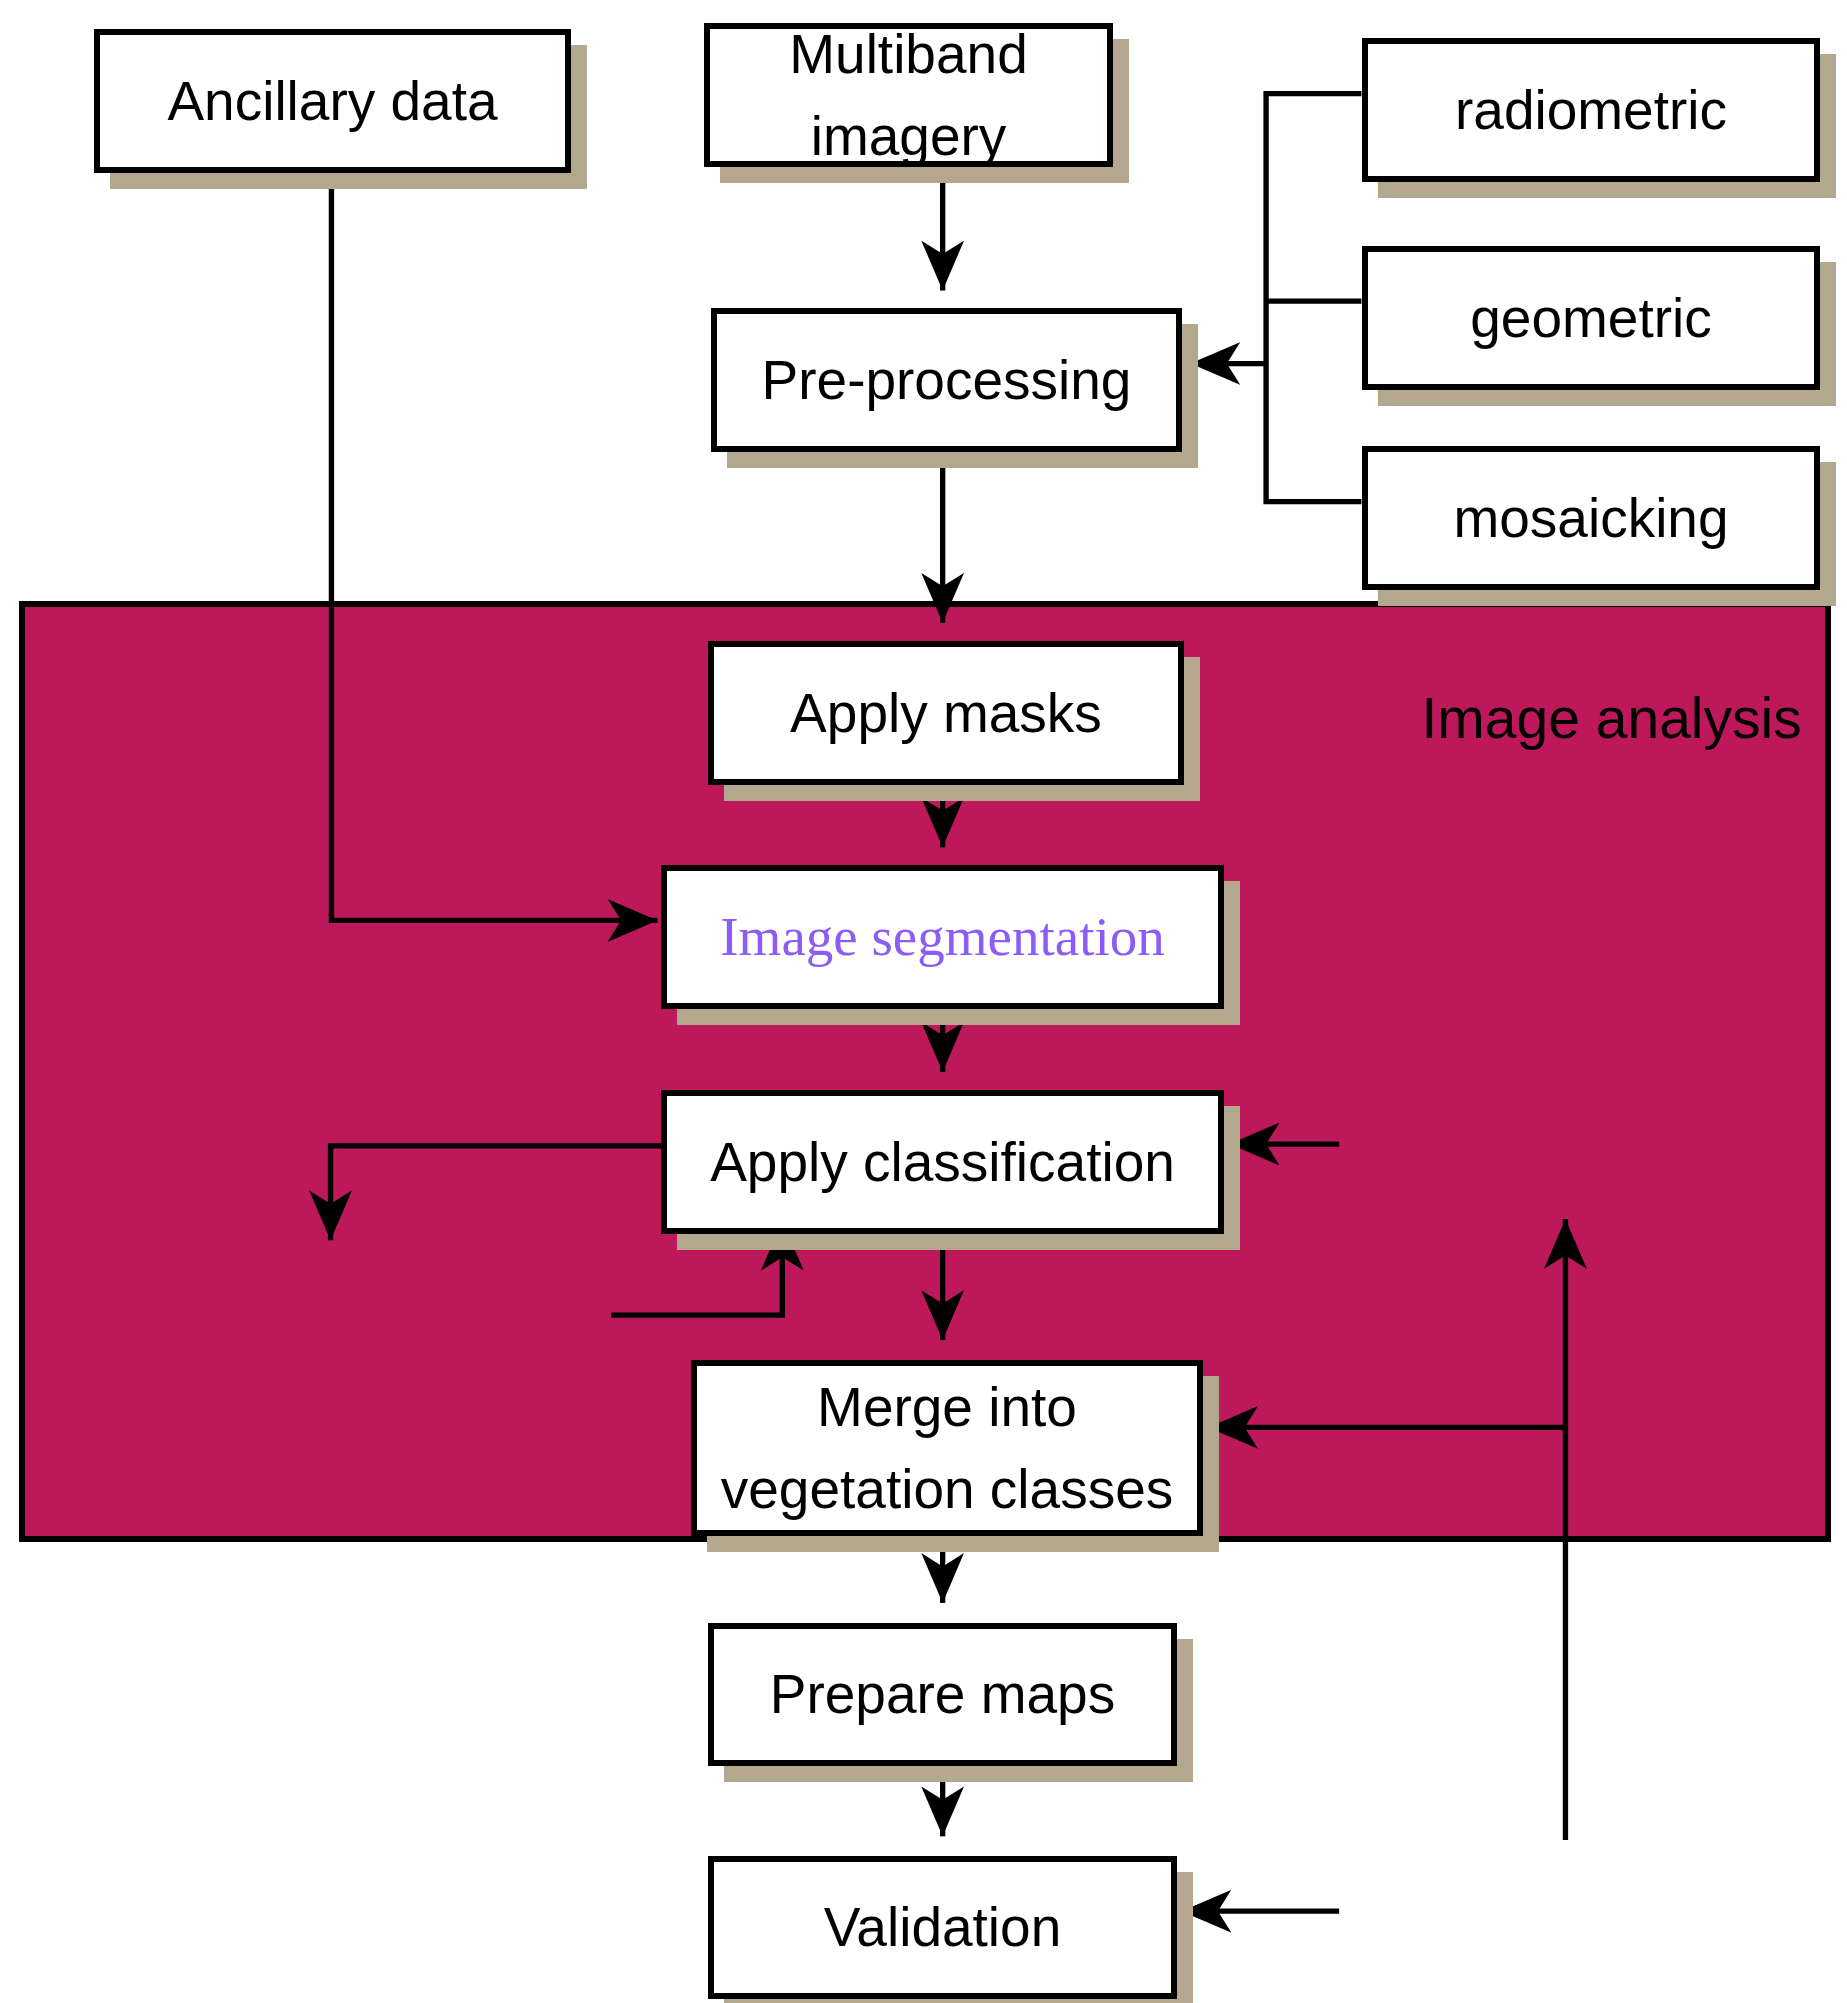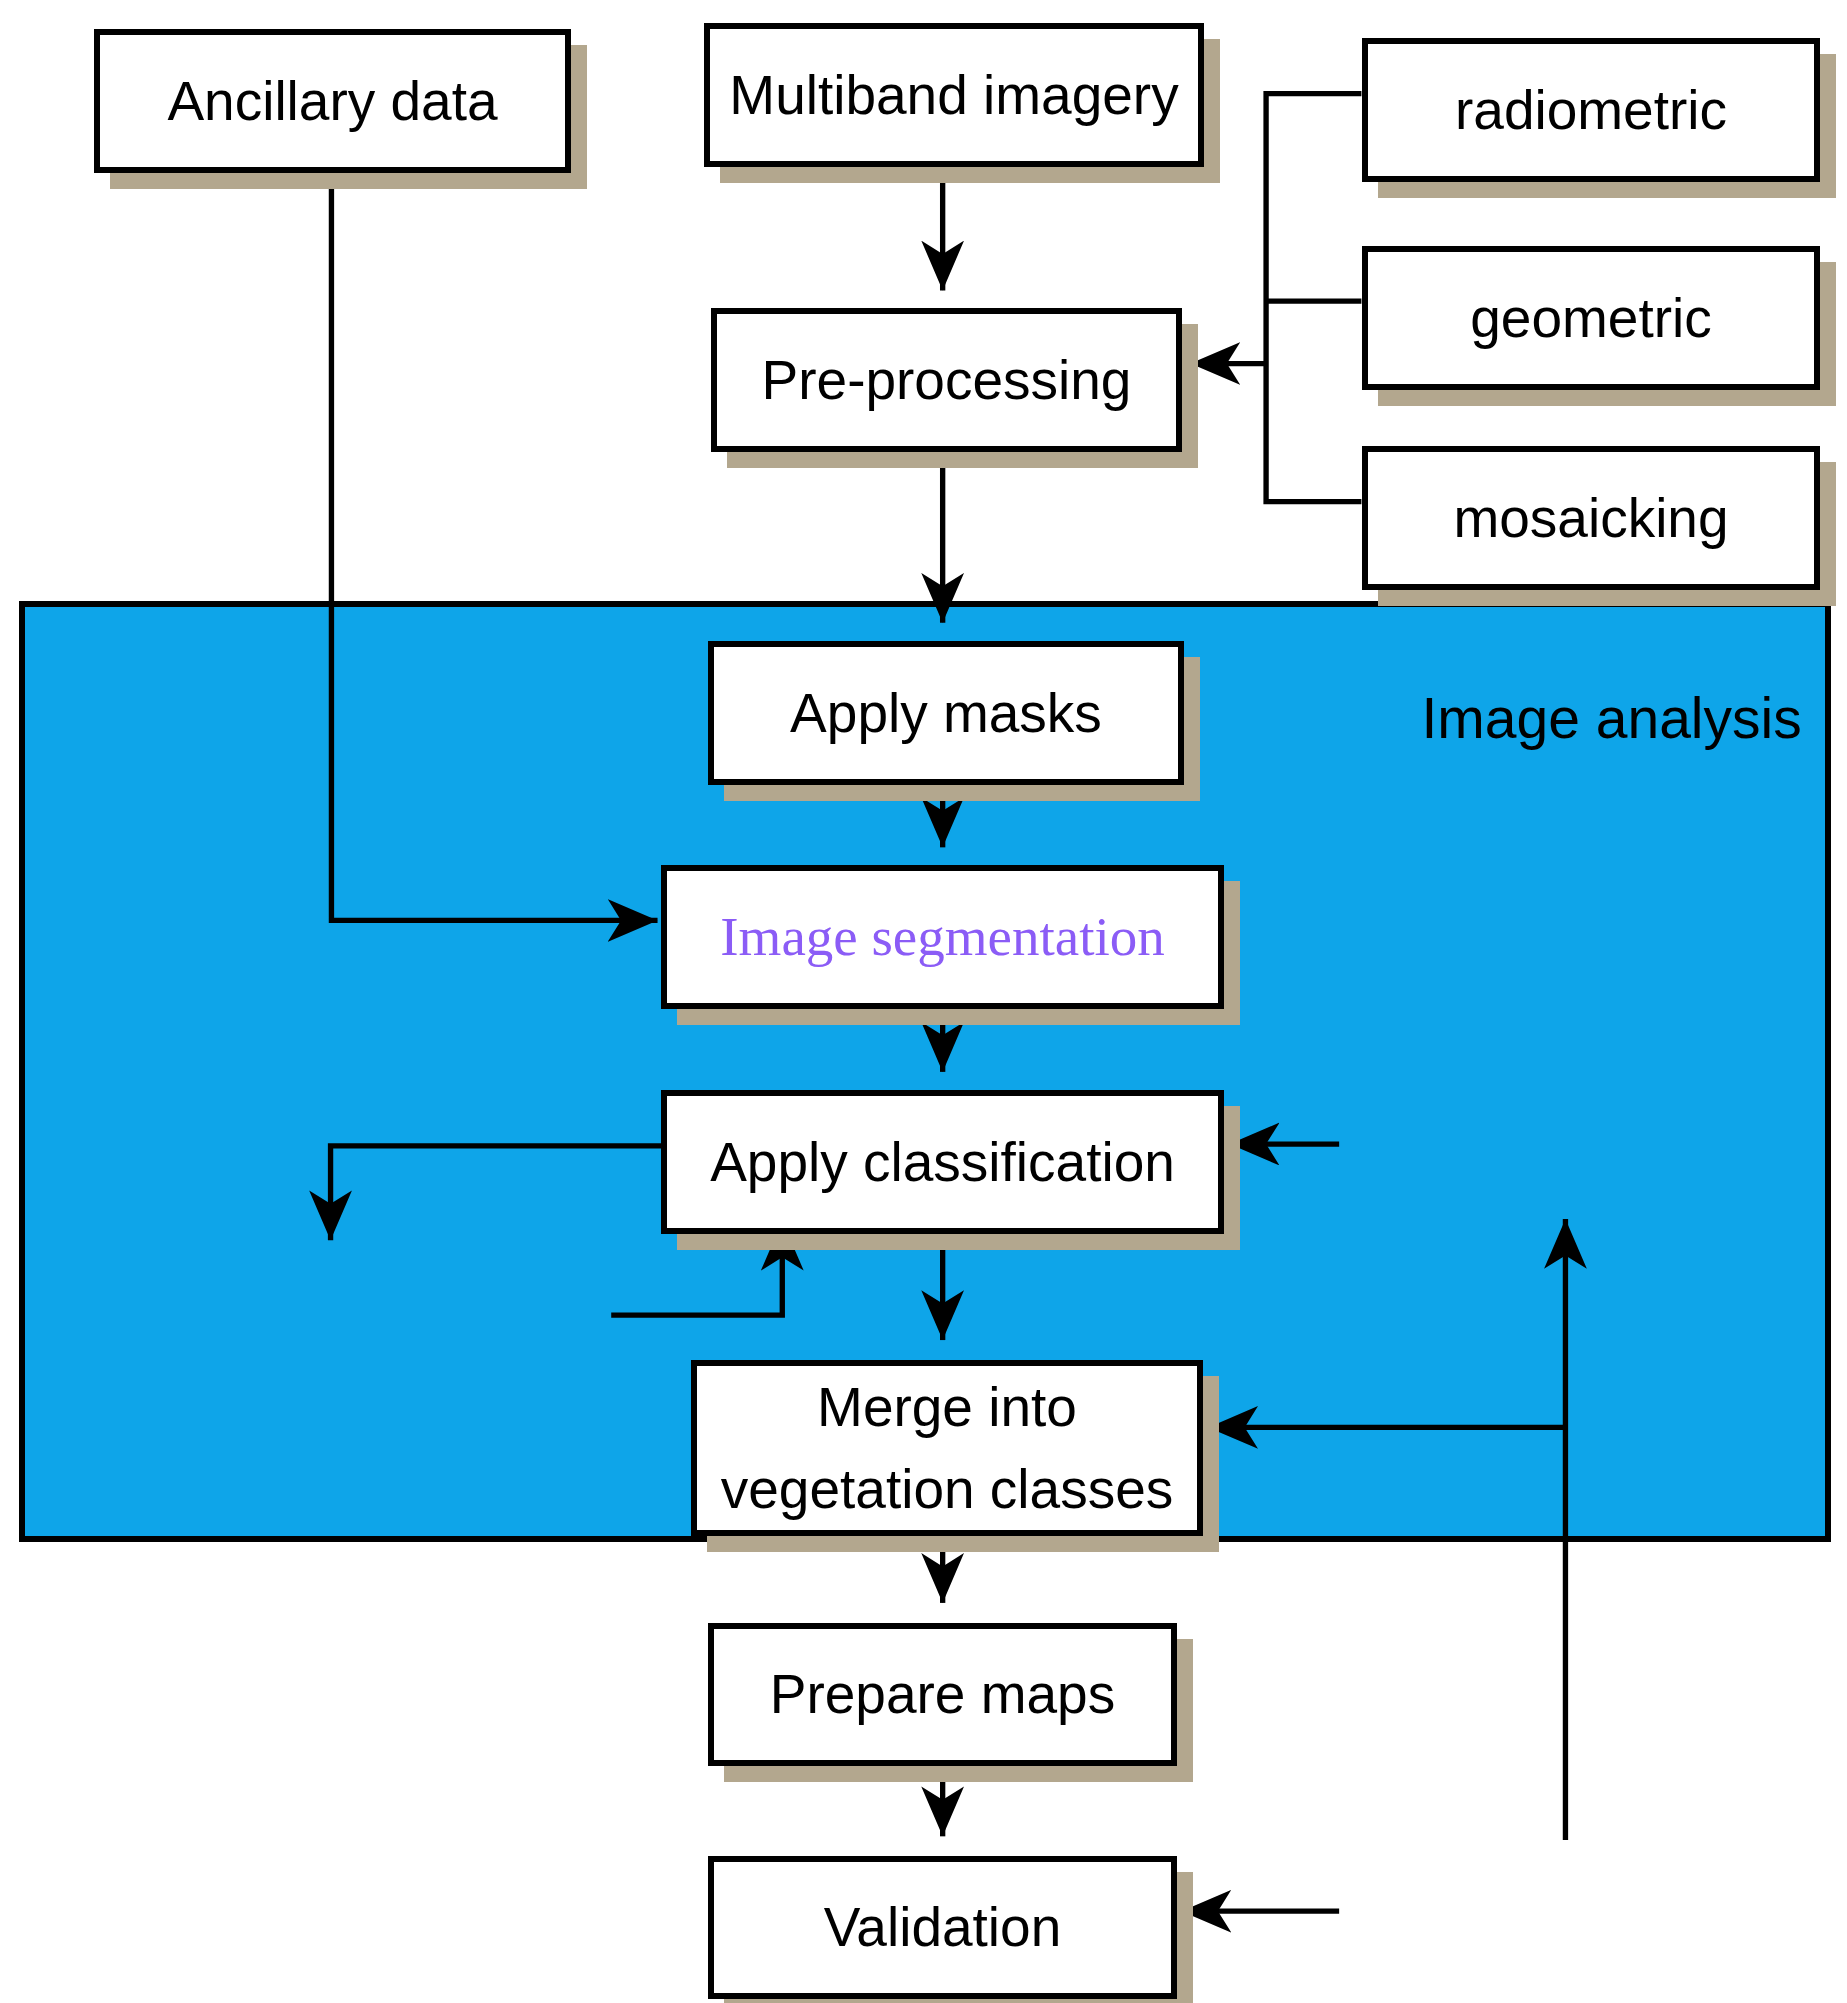--- a/index.html
+++ b/index.html
@@ -50,21 +50,21 @@
     color:#000000;
     white-space:pre-line;
     padding:0 9px;
   }
 </style>
 </head>
 <body>
 
 <div id="canvas" style="width: 1847px; height: 2003px; background: rgb(255, 255, 255);">
 
-  <div id="analysis-region" style="left: 18.7px; top: 601px; width: 1812px; height: 941px; background: #0ea5e9; border-color: rgb(0, 0, 0); text-align: right;">
+  <div id="analysis-region" style="left: 18.7px; top: 601px; width: 1812px; height: 941px; background: #be185d; border-color: rgb(0, 0, 0); text-align: right;">
     <span id="region-label">Image analysis</span>
   </div>
 
   <svg id="connector-layer" xmlns="http://www.w3.org/2000/svg" viewBox="0 0 2073 2248">
     <defs>
       <marker id="arrowhead" markerUnits="userSpaceOnUse" markerWidth="60" markerHeight="50" refX="56" refY="24" orient="auto">
         <path d="M0,0 L56,24 L0,48 L15,24 Z" fill="#000000"></path>
       </marker>
     </defs>
     <g id="connector-group">
@@ -85,21 +85,21 @@
         <polyline points="1503,2145 1326,2145" stroke="#000000" marker-end="url(#arrowhead)"></polyline>
         <polyline points="1757,2065 1757,1368" stroke="#000000" marker-end="url(#arrowhead)"></polyline>
         <polyline points="1757,1602 1356,1602" stroke="#000000" marker-end="url(#arrowhead)"></polyline>
       </g>
   </svg>
 
   <div id="node-layer">
       <div class="node" style="left: 94px; top: 13.4px; width: 477px; height: 144px; background: rgb(255, 255, 255); border-color: rgb(0, 0, 0); box-shadow: rgb(179, 167, 142) 16px 16px 0px 0px;">
         <span style="color: rgb(0, 0, 0);">Ancillary data</span>
       </div>
-      <div class="node" style="left: 704px; top: 7.1px; width: 500px; height: 144px; background: rgb(255, 255, 255); border-color: rgb(0, 0, 0); box-shadow: rgb(179, 167, 142) 16px 16px 0px 0px;">
+      <div class="node" style="left: 704px; top: 7.1px; width: 409px; height: 144px; background: rgb(255, 255, 255); border-color: rgb(0, 0, 0); box-shadow: rgb(179, 167, 142) 16px 16px 0px 0px;">
         <span style="color: rgb(0, 0, 0);">Multiband imagery</span>
       </div>
       <div class="node" style="left: 1362px; top: 22px; width: 458px; height: 144px; background: rgb(255, 255, 255); border-color: rgb(0, 0, 0); box-shadow: rgb(179, 167, 142) 16px 16px 0px 0px;">
         <span style="color: rgb(0, 0, 0);">radiometric</span>
       </div>
       <div class="node" style="left: 1362px; top: 230px; width: 458px; height: 144px; background: rgb(255, 255, 255); border-color: rgb(0, 0, 0); box-shadow: rgb(179, 167, 142) 16px 16px 0px 0px;">
         <span style="color: rgb(0, 0, 0);">geometric</span>
       </div>
       <div class="node" style="left: 1362px; top: 430px; width: 458px; height: 144px; background: rgb(255, 255, 255); border-color: rgb(0, 0, 0); box-shadow: rgb(179, 167, 142) 16px 16px 0px 0px;">
         <span style="color: rgb(0, 0, 0);">mosaicking</span>

